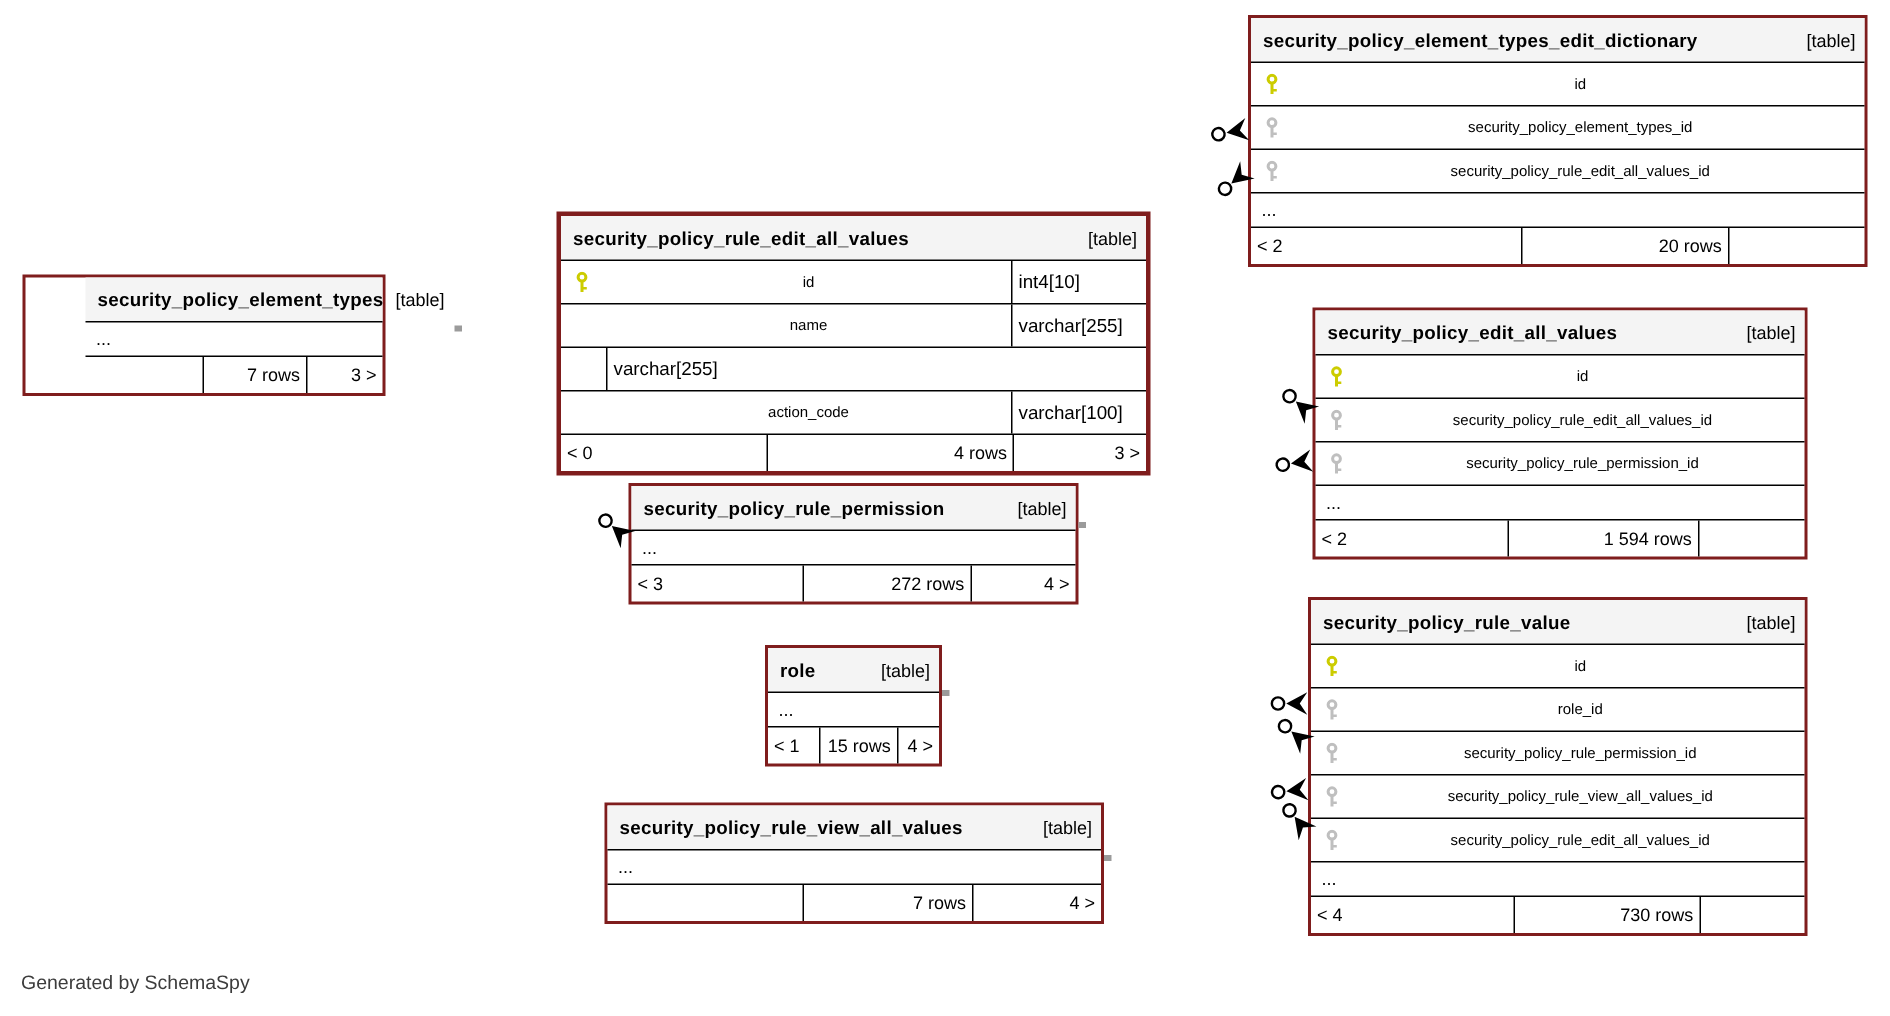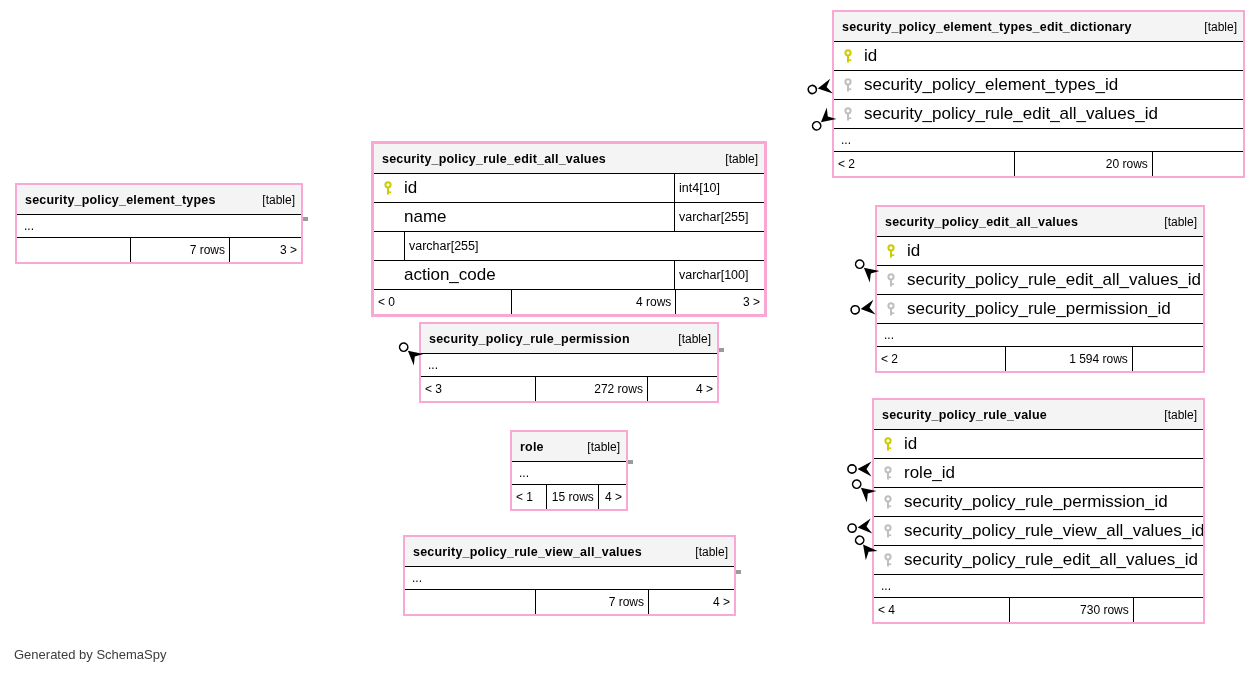--- a/index.html
+++ b/index.html
@@ -1,49 +1,49 @@
 <!DOCTYPE html>
 <html><head>
 <meta charset="utf-8">
 <style>
   html,body { margin:0; padding:0; background:#ffffff; }
   #canvas {
     position:relative; width:1260px; height:677px; background:#ffffff;
     font-family:"Liberation Sans","DejaVu Sans",sans-serif; color:#000;
     overflow:hidden;
   }
-  .tbl { position:absolute; background:#fff; border:2px solid #f9a8d4; box-sizing:border-box; }
+  .tbl { position:absolute; background:#fff; border:2px solid #7f1d1d; box-sizing:border-box; }
   .tbl.em { border-width:3px;margin-top:20px; }
   .hdr { background:#f4f4f4; display:flex; justify-content:space-between; align-items:center;
          height:29px; padding:0 6px 0 8px; box-sizing:border-box; }
   .tname { font-weight:bold; font-size:12.5px; letter-spacing:0.2px; white-space:nowrap; }
   .ttag  { font-size:12px; white-space:nowrap; margin-left:8px; }
   .crow { display:flex; align-items:center; border-top:1px solid #000; height:29px; box-sizing:border-box; }
   .keyc { width:30px; padding-left:9px; box-sizing:border-box; display:flex; align-items:center; flex:0 0 auto; }
-  .cname { flex:1; font-size:17px; white-space:nowrap; overflow:hidden; }
+  .cname { flex:1; font-size:10px; white-space:nowrap; overflow:hidden;text-align:center; }
   .ctype { align-self:stretch; border-left:1px solid #000; display:flex; align-items:center;
            padding-left:4px; font-size:12.5px; box-sizing:border-box; flex:0 0 auto; }
   .ell { border-top:1px solid #000; height:23px; box-sizing:border-box; display:flex;
          align-items:center; padding-left:7px; font-size:12px; }
   .ftr { display:flex; border-top:1px solid #000; height:25px; box-sizing:border-box; }
   .fcell { box-sizing:border-box; display:flex; align-items:center; font-size:12px;
            padding:0 4px; white-space:nowrap; overflow:hidden; }
   .fcell + .fcell { border-left:1px solid #000; }
   .f-left  { justify-content:flex-start; }
   .f-mid, .f-right { justify-content:flex-end; }
   .conn { position:absolute; width:26px; height:20px; }
   .stub { position:absolute; width:5px; height:4px; background:#9b9b9b; }
   #credit { position:absolute; left:14px; top:647px; font-size:13px; color:#3c3c3c; }
 </style>
 </head>
 <body>
 
 <div id="canvas">
   <div id="diagram">
-      <div class="tbl" style="left: 15px; top: 183px; width: 288px;">
+      <div class="tbl" style="left: 15px; top: 183px; width: 242px; padding-left: 40px;">
         <div class="hdr">
           <div class="tname">security_policy_element_types</div>
           <div class="ttag">[table]</div>
         </div>
         <div class="ell">...</div>
         <div class="ftr">
           <div class="fcell f-left" style="width: 115px;"></div>
           <div class="fcell f-mid" style="width: 100px;">7 rows</div>
           <div class="fcell f-right" style="width: 73px;">3 &gt;</div>
         </div>

